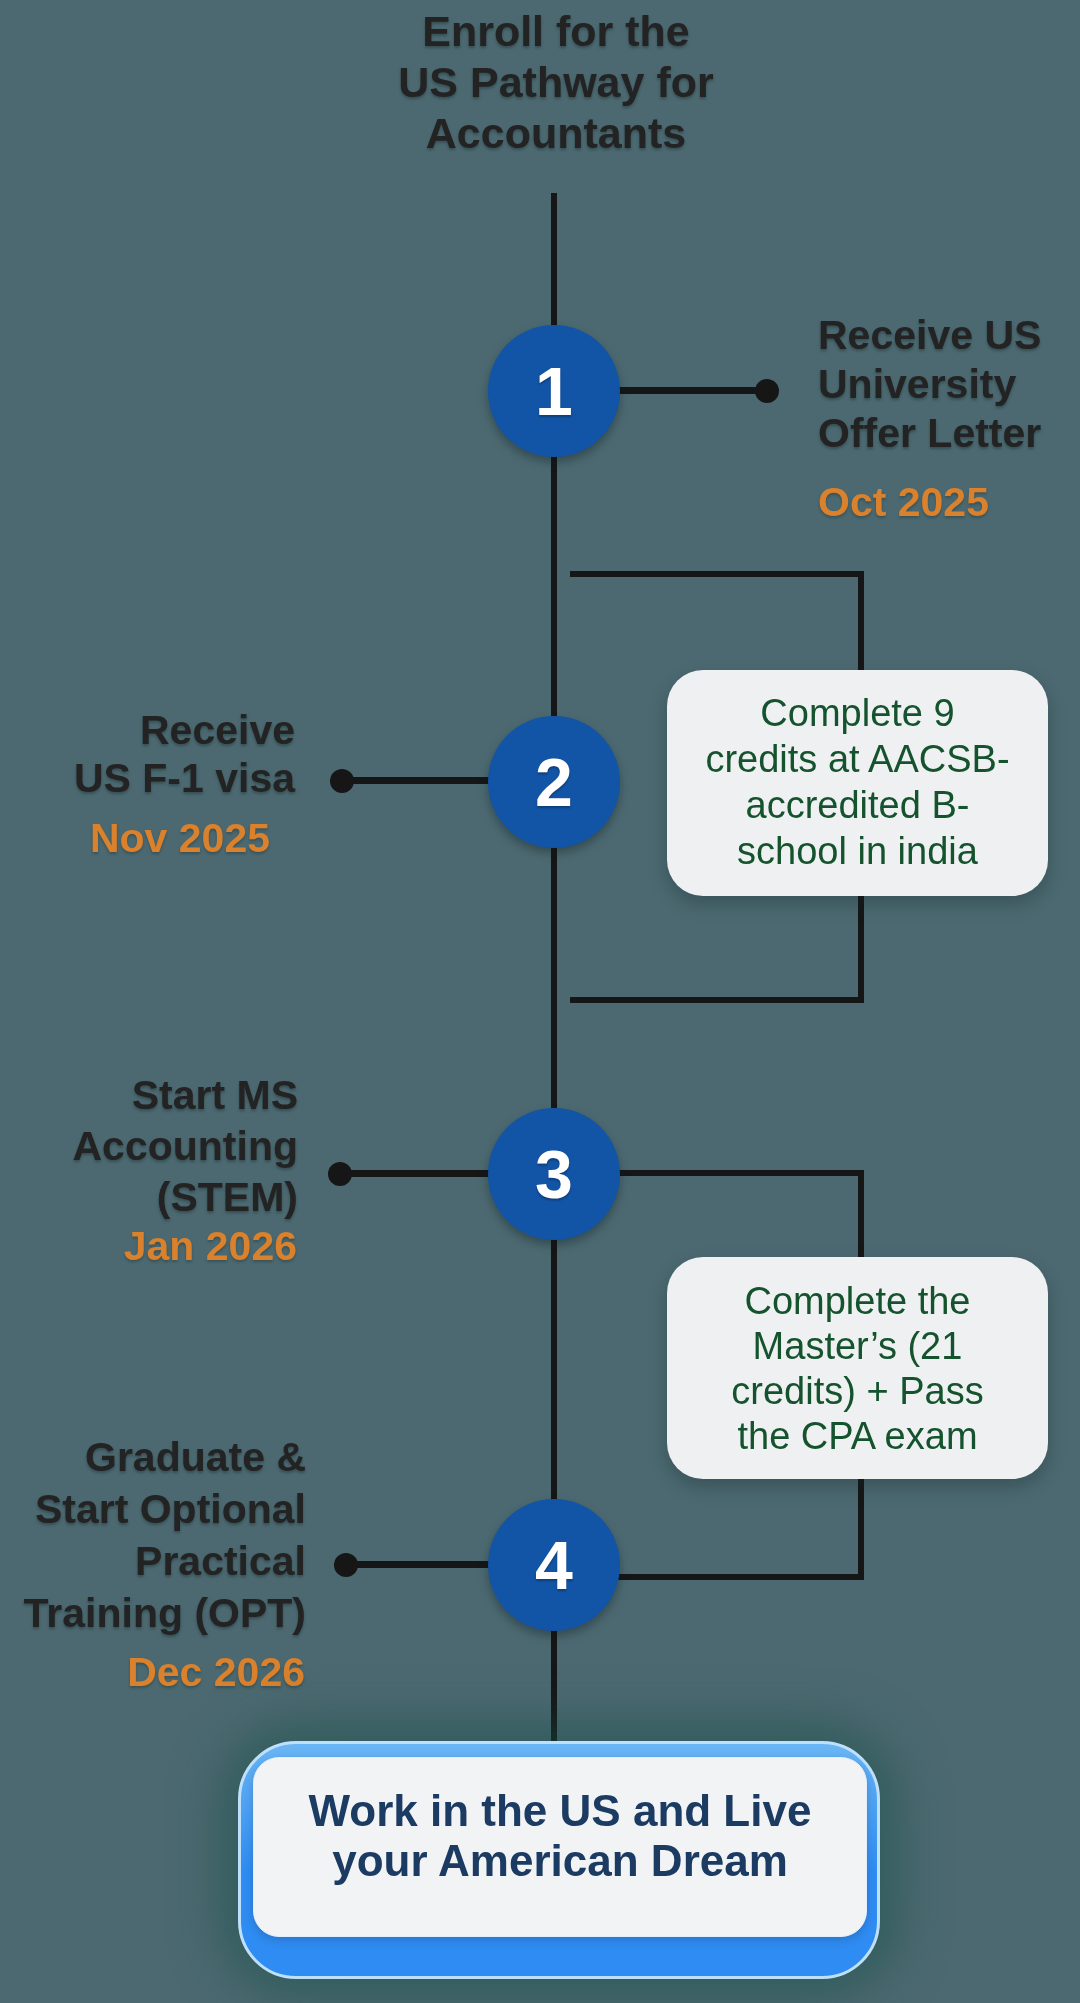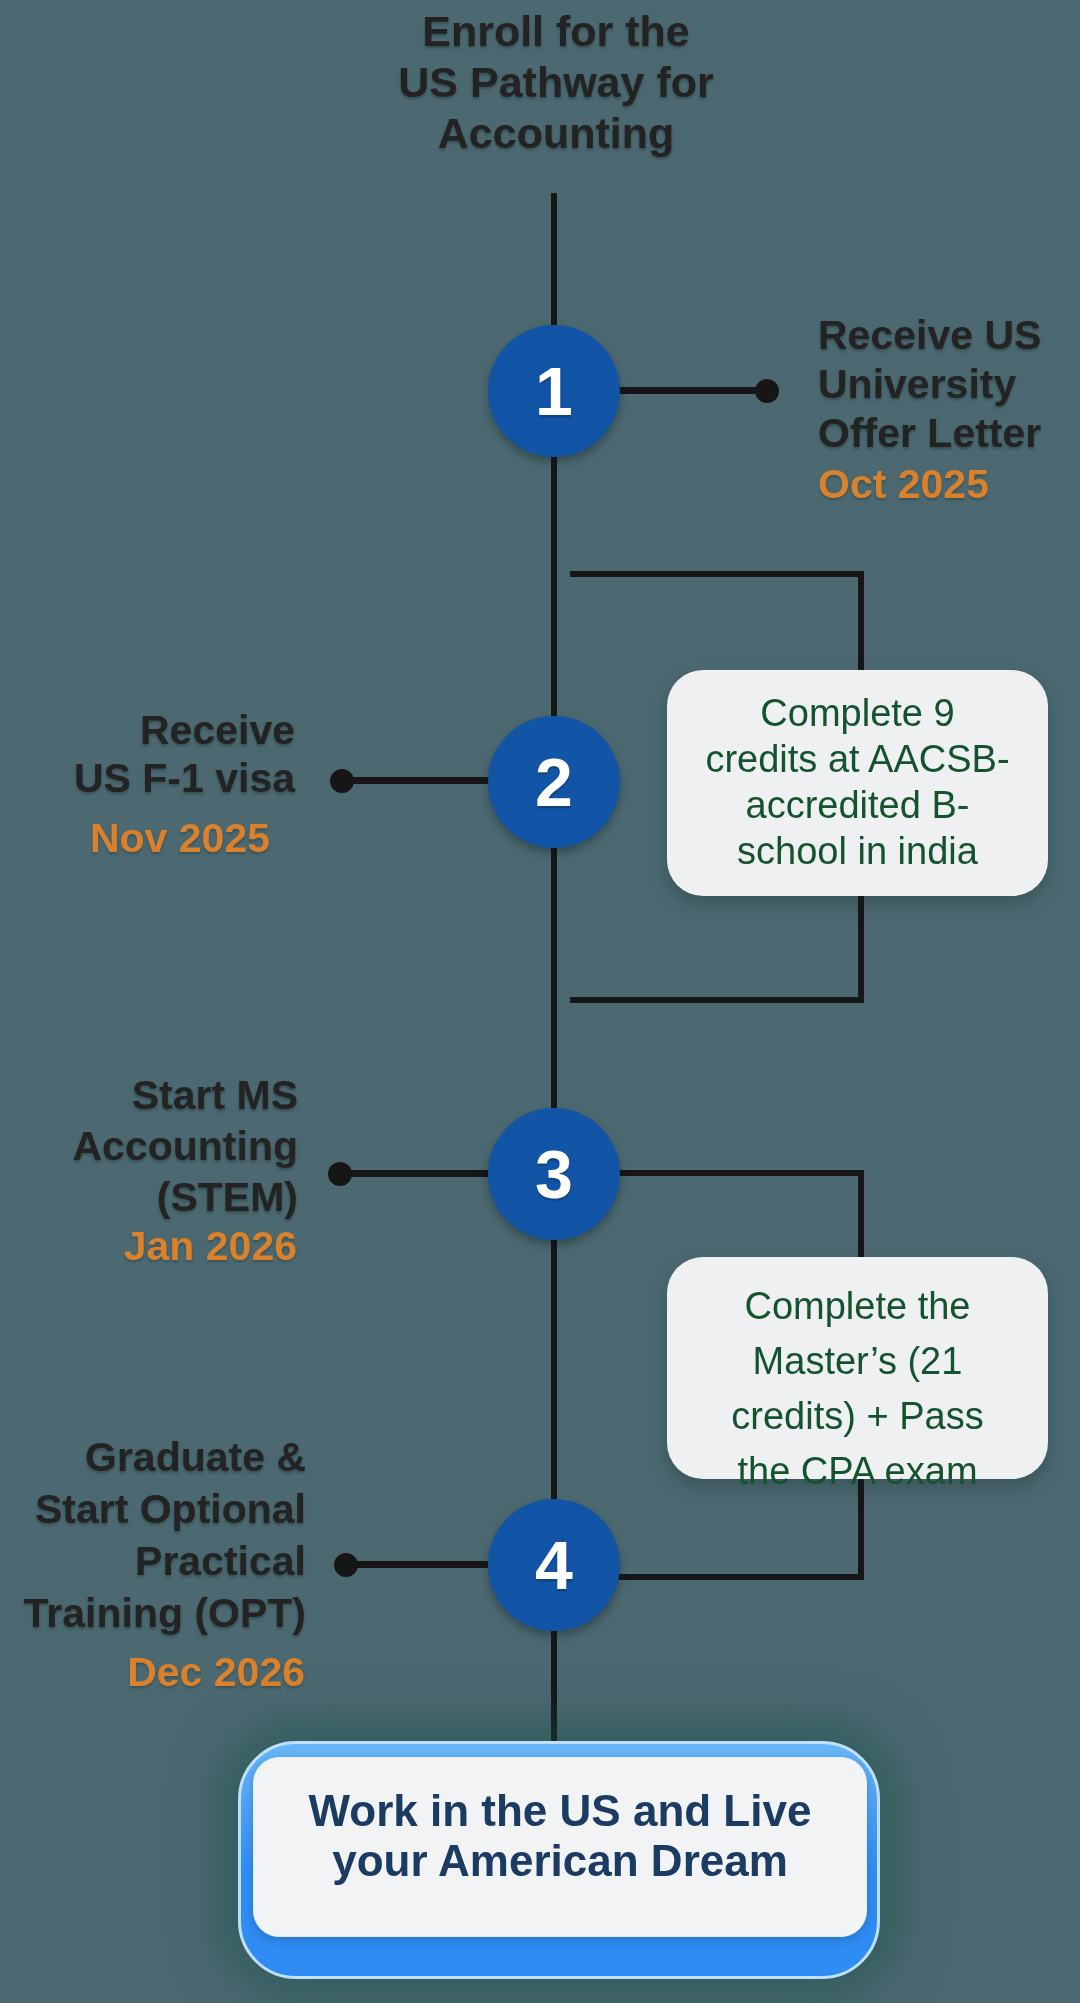--- a/index.html
+++ b/index.html
@@ -55,21 +55,21 @@
 </style>
 </head>
 <body>
 
 <div id="canvas">
 
   <div class="spine"></div>
 
   <div class="title pre">Enroll for the
 US Pathway for
-Accounting</div>
+Accountants</div>
 
   <div class="bracket" style="left:570px;top:571px;width:288px;height:420px;"></div>
 
   <div class="bracket" style="left:616px;top:1170px;width:242px;height:398px;"></div>
 
   <div class="hline" style="left:616px;top:387px;width:151px;"></div>
   <div class="dot" style="left:755px;top:379px;"></div>
 
   <div class="hline" style="left:340px;top:777px;width:150px;"></div>
   <div class="dot" style="left:330px;top:769px;"></div>
@@ -89,21 +89,21 @@
   <div class="circle" style="left:488px;top:1108px;">
     <span class="num">3</span>
   </div>
   <div class="circle" style="left:488px;top:1499px;">
     <span class="num">4</span>
   </div>
 
   <div class="lbl left-al pre" style="left:818px;top:311px;font-size:41px;line-height:49px;">Receive US
 University
 Offer Letter</div>
-  <div class="date" style="left:818px;top:460px;text-align:center;">Oct 2025</div>
+  <div class="date" style="left:818px;top:478px;text-align:center;">Oct 2025</div>
 
   <div class="lbl right-al pre" style="right:785px;top:706px;width:400px;font-size:41px;line-height:48px;">Receive
 US F-1 visa</div>
   <div class="date right-al" style="right:810px;top:814px;width:360px;">Nov 2025</div>
 
   <div class="lbl right-al pre" style="right:782px;top:1070px;width:400px;font-size:41px;line-height:51px;">Start MS
 Accounting
 (STEM)</div>
   <div class="date right-al" style="right:783px;top:1222px;width:360px;">Jan 2026</div>
 
@@ -111,21 +111,21 @@
 Start Optional
 Practical
 Training (OPT)</div>
   <div class="date right-al" style="right:775px;top:1648px;width:360px;">Dec 2026</div>
 
   <div class="callout pre" style="top:670px;height:226px;line-height:46px;padding-top:20px;box-sizing:border-box;">Complete 9
 credits at AACSB-
 accredited B-
 school in india</div>
 
-  <div class="callout pre" style="top:1257px;height:222px;line-height:55px;padding-top:22px;box-sizing:border-box;">Complete the
+  <div class="callout pre" style="top:1257px;height:222px;line-height:45px;padding-top:22px;box-sizing:border-box;">Complete the
 Master’s (21
 credits) + Pass
 the CPA exam</div>
 
   <div class="outcome-outer">
     <div class="outcome-inner pre">Work in the US and Live
 your American Dream</div>
   </div>
 
 </div>

